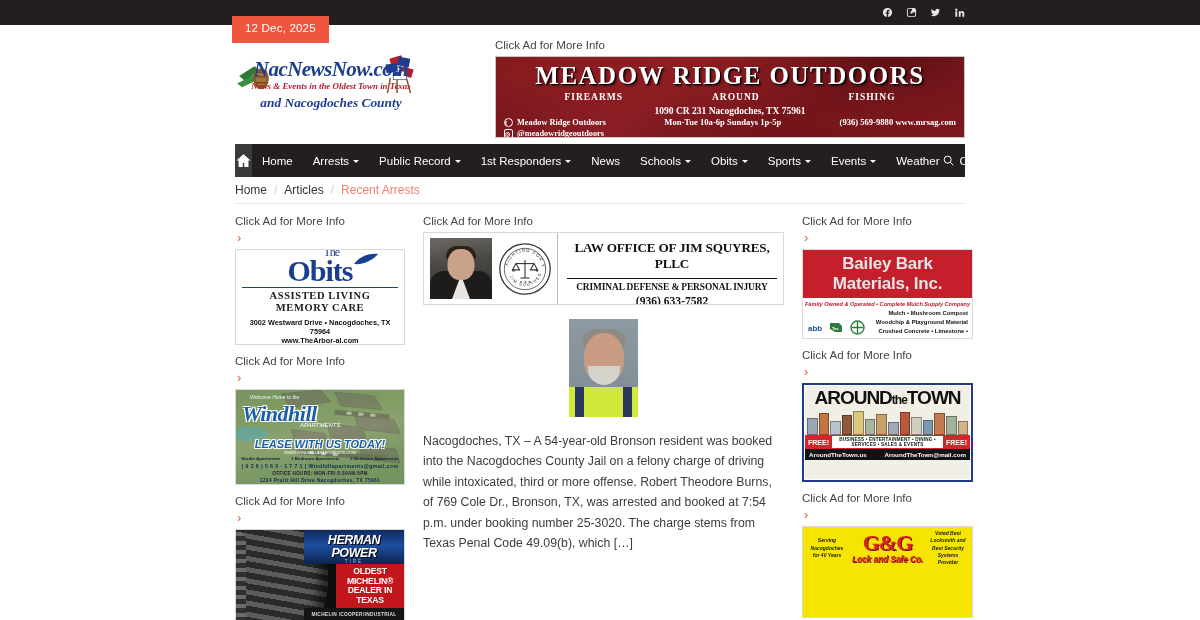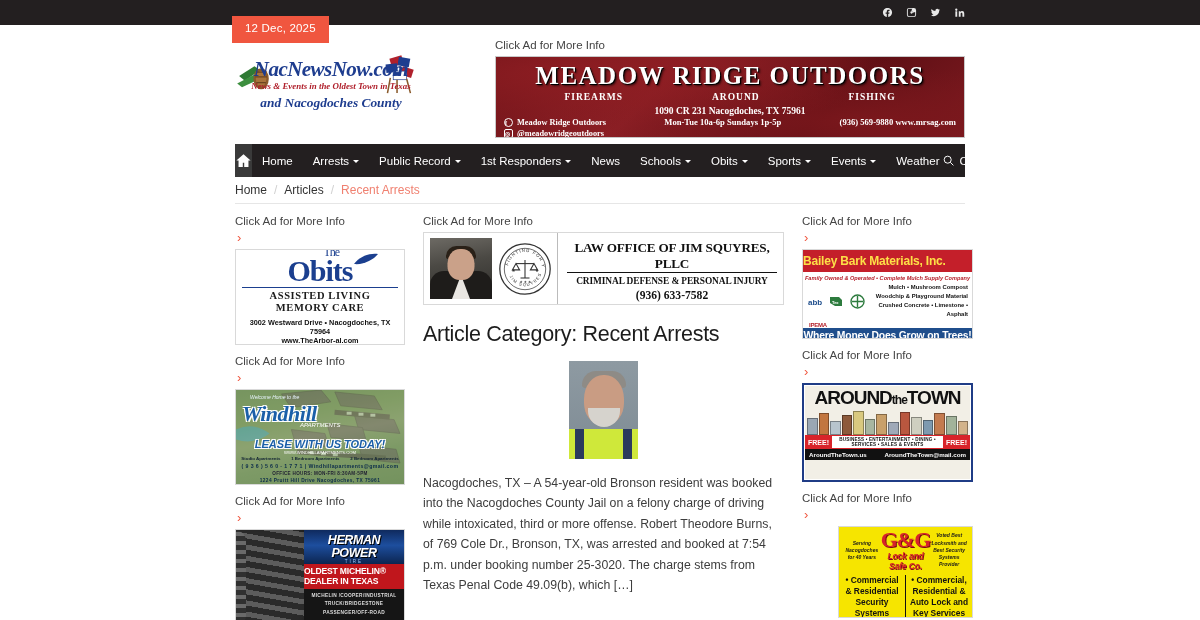--- a/index.html
+++ b/index.html
@@ -196,21 +196,21 @@
   .hp-right { position:absolute; right:0; top:0; width:100px; height:92px; }
   .hp-logo {
     background:linear-gradient(180deg,#0f2a5e 0%,#1d4e9e 45%,#0c2550 100%);
     text-align:center; padding:5px 0 0;
   }
   .hp-h { color:#fff; font-size:12.5px; font-weight:700; font-style:italic; letter-spacing:-.4px; line-height:.95;
           text-shadow:1px 1px 0 #000; font-family:"Liberation Sans", sans-serif;}
   .hp-p { color:#fff; font-size:12.5px; font-weight:700; font-style:italic; letter-spacing:-.4px; line-height:1;
           text-shadow:1px 1px 0 #000;}
   .hp-tire-word { color:#9fc4f5; font-size:4.5px; letter-spacing:2px; }
-  .hp-band { background:#c0161c; color:#fff; padding:3px 0; }
+  .hp-band { background:#c0161c; color:#fff; text-align:center; padding:3px 0;margin-left:32px; }
   .hp-band div { font-size:8.6px; font-weight:700; line-height:1.1; letter-spacing:-.2px; }
   .hp-list { background:#151515; color:#ddd; text-align:center; font-size:4.8px; font-weight:700; line-height:1.7; padding:3px 0; letter-spacing:.3px; }
 
   
   .law { height:73px; display:flex; align-items:stretch; background:#fff; }
   .law-photo {
     width:62px; flex:0 0 62px; margin:5px 0 5px 6px;
     background:linear-gradient(170deg,#6d6a64 0%,#4b4944 40%,#2e2d2a 100%);
     position:relative; overflow:hidden;
   }
@@ -219,21 +219,21 @@
   .law-photo .hair { position:absolute; left:50%; top:8px; transform:translateX(-50%);
     width:30px; height:13px; border-radius:16px 16px 4px 4px; background:#2a2118; }
   .law-photo .body { position:absolute; left:50%; bottom:0; transform:translateX(-50%);
     width:62px; height:28px; background:#1e1c1a; border-radius:14px 14px 0 0; }
   .law-photo .shirt { position:absolute; left:50%; bottom:0; transform:translateX(-50%);
     width:18px; height:24px; background:#e9e6e1; clip-path:polygon(50% 0,100% 100%,0 100%); }
   .law-seal { width:66px; flex:0 0 66px; display:flex; align-items:center; justify-content:center;
     border-right:1px solid #bbb; }
   .seal-svg { width:54px; height:54px; }
   .law-txt { flex:1; padding:7px 6px 0 9px; text-align:center; font-family:"Liberation Serif", serif; }
-  .law-t1 { font-size:13.2px; font-weight:700; color:#111; letter-spacing:-.2px; border-bottom:1.2px solid #111; padding-bottom:0; display:inline-block; }
+  .law-t1 { font-size:13.2px; font-weight:700; color:#111; letter-spacing:-.2px; border-bottom:1.2px solid #111; padding-bottom:6px; display:inline-block; }
   .law-t2 { font-size:9.4px; font-weight:700; color:#111; margin-top:3px; letter-spacing:-.1px; }
   .law-t3 { font-size:11.6px; font-weight:700; color:#111; margin-top:3px; }
 
   .cat-title {
     font-size:21.5px; font-weight:400; color:#1c1c1c; margin:17px 0 0 0;
     letter-spacing:-.3px;
   }
   .art-title {
     font-size:15px; font-weight:700; color:#1c1c1c; line-height:1.42;
     margin:20px 0 0 0; letter-spacing:-.1px;
@@ -253,21 +253,21 @@
   .mug .m-vest { position:absolute; left:0; bottom:0; width:100%; height:30px; background:#cfe83a; }
   .mug .m-strapL{ position:absolute; left:6px; bottom:0; width:9px; height:30px; background:#2b3a5c; }
   .mug .m-strapR{ position:absolute; right:6px; bottom:0; width:9px; height:30px; background:#2b3a5c; }
 
   .art-body {
     font-size:12.3px; line-height:1.66; color:#3d3d3d; margin-top:11px;
   }
 
   
   .bailey { height:90px; background:#fff; }
-  .bb-top { background:#c41f2a; color:#fde047; font-size:12px; font-weight:700;
+  .bb-top { background:#c41f2a; color:#e5e5e5; text-align:center; font-size:17px; font-weight:700;
             padding:4px 0; letter-spacing:-.2px; font-family:"Liberation Sans", sans-serif; }
   .bb-sub { text-align:center; color:#b5202a; font-size:5.6px; font-style:italic; font-weight:700; padding:3px 0 2px; }
   .bb-mid { display:flex; padding:0 4px 2px; gap:5px; align-items:center; }
   .bb-logos { display:flex; gap:4px; align-items:center; flex:0 0 auto; }
   .bb-lg { width:17px; height:15px; display:flex; align-items:center; justify-content:flex-start; font-size:5px; font-weight:700; }
   .bb-list { flex:1; font-size:5.9px; font-weight:700; color:#111; line-height:1.55; text-align:right; }
   .bb-ipema { font-size:6px; font-weight:700; color:#b5202a; padding-left:6px; letter-spacing:-.2px; }
   .bb-bot { background:#1f4e8c; color:#fff; text-align:center; padding:2px 0 3px; }
   .bb-bot .l1 { font-size:10.4px; font-weight:700; letter-spacing:-.2px; }
 
@@ -280,21 +280,21 @@
   .att-strip { height:26px; display:flex; align-items:flex-end; gap:1px; padding:0 2px; }
   .att-strip div { flex:1; border:.5px solid rgba(0,0,0,.35); }
   .att-free { background:#d8232a; color:#fff; display:flex; justify-content:space-between; align-items:center;
               font-size:7px; font-weight:700; padding:1px 3px; }
   .att-free .mid { background:#fff; color:#111; flex:1; margin:0 3px; font-size:4.6px; text-align:center; padding:1px 0; letter-spacing:.2px; }
   .att-urls { background:#111; color:#fff; display:flex; justify-content:space-between; font-size:6.2px; font-weight:700; padding:2px 4px; }
   .att-phone { text-align:center; font-size:25px; font-weight:700; color:#111; letter-spacing:-1.2px; line-height:1.05; margin-top:1px;
                font-family:"Liberation Sans", sans-serif; }
 
   
-  .gg { height:92px; background:#f6e500; position:relative; overflow:hidden;margin-left:36px; }
+  .gg { height:92px; background:#f6e500; position:relative; overflow:hidden; }
   .gg-top { display:flex; align-items:center; justify-content:space-between; padding:3px 4px 0; }
   .gg-side { font-size:5px; font-style:italic; font-weight:700; color:#1a1a1a; line-height:1.45; text-align:center; width:40px; }
   .gg-mid { text-align:center; flex:1; }
   .gg-logo { font-size:22px; font-weight:700; color:#d8232a; letter-spacing:-1px; line-height:.95;
              text-shadow:1px 1px 0 #7a0b10; font-family:"Liberation Serif", serif; }
   .gg-sub { font-size:8.6px; font-weight:700; font-style:italic; color:#d8232a; letter-spacing:-.2px; text-shadow:.7px .7px 0 #7a0b10; }
   .gg-cols { display:flex; margin-top:4px; }
   .gg-col { flex:1; text-align:center; font-size:8.4px; font-weight:700; color:#111; line-height:1.3; padding:0 3px; }
   .gg-col.left { border-right:1px solid #111; }
 </style>
@@ -594,21 +594,20 @@
           </div>
           <div class="law-txt">
             <div class="law-t1">LAW OFFICE OF JIM SQUYRES, PLLC</div>
             <div class="law-t2">CRIMINAL DEFENSE &amp; PERSONAL INJURY</div>
             <div class="law-t3">(936) 633-7582</div>
             
           </div>
         </div>
       </div>
 
-      <h1 class="cat-title">Article Category: Recent Arrests</h1>
 
 
       <div class="art-img-wrap">
         <div class="mug">
           <div class="m-vest"></div>
           <div class="m-strapL"></div>
           <div class="m-strapR"></div>
           <div class="m-hair"></div>
           <div class="m-head"></div>
           <div class="m-beard"></div>
@@ -703,21 +702,17 @@
         <div class="ad-chev">›</div>
         <div class="ad-box gg">
           <div class="gg-top">
             <div class="gg-side">Serving Nacogdoches for 40 Years</div>
             <div class="gg-mid">
               <div class="gg-logo">G&amp;G</div>
               <div class="gg-sub">Lock and Safe Co.</div>
             </div>
             <div class="gg-side">Voted Best Locksmith and Best Security Systems Provider</div>
           </div>
-          <div class="gg-cols">
-            <div class="gg-col left">• Commercial &amp; Residential Security Systems</div>
-            <div class="gg-col">• Commercial, Residential &amp; Auto Lock and Key Services</div>
-          </div>
         </div>
       </div>
     </div>
   </div>
 </div>
 
 </body></html>

